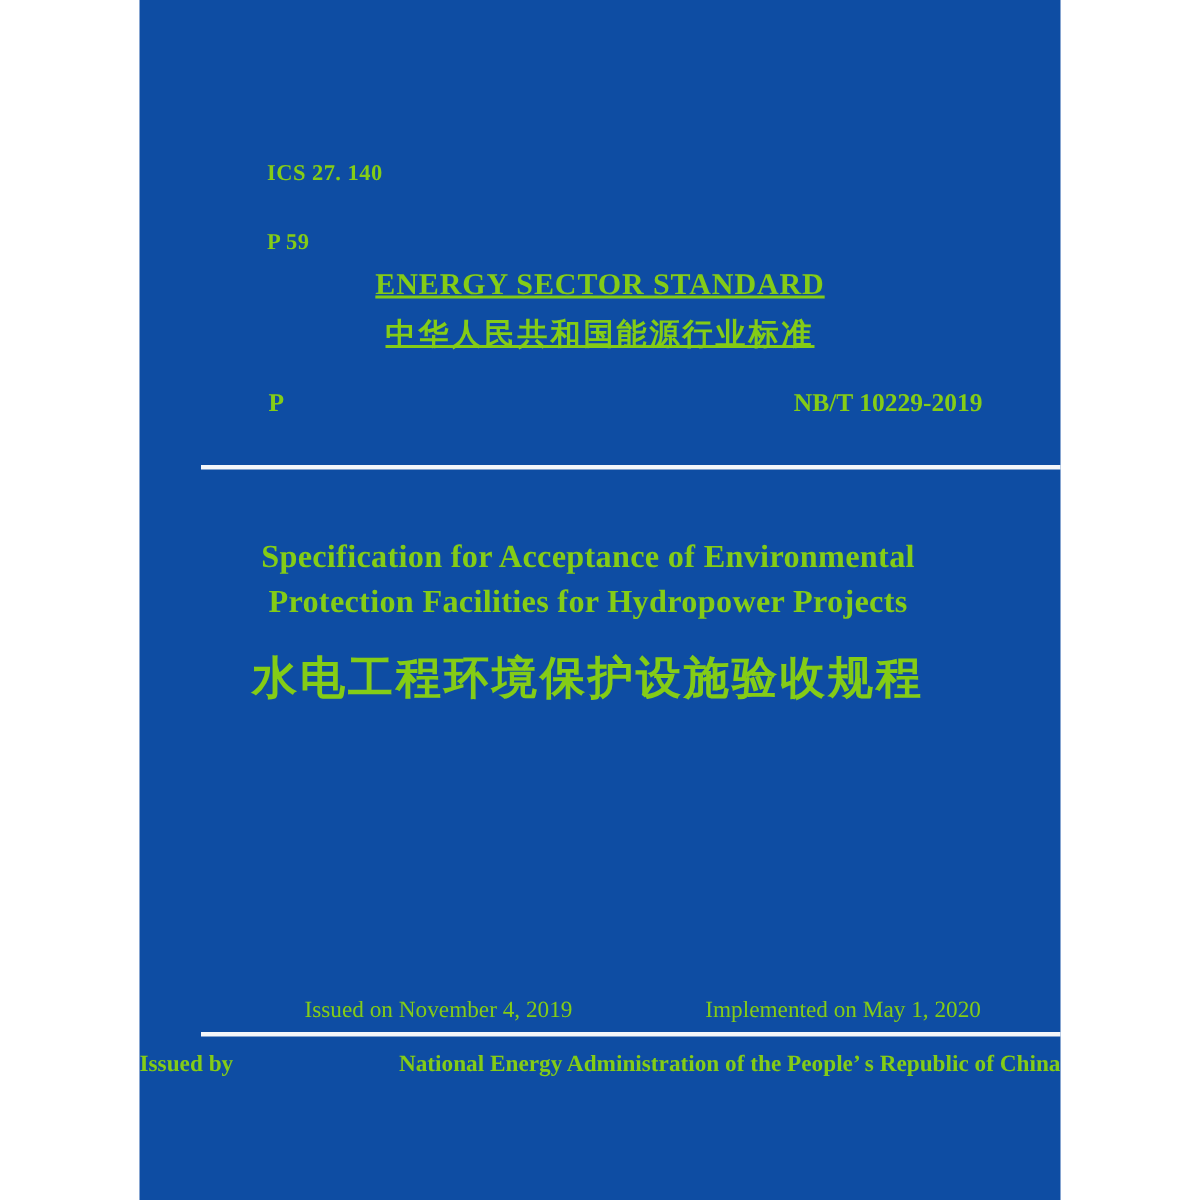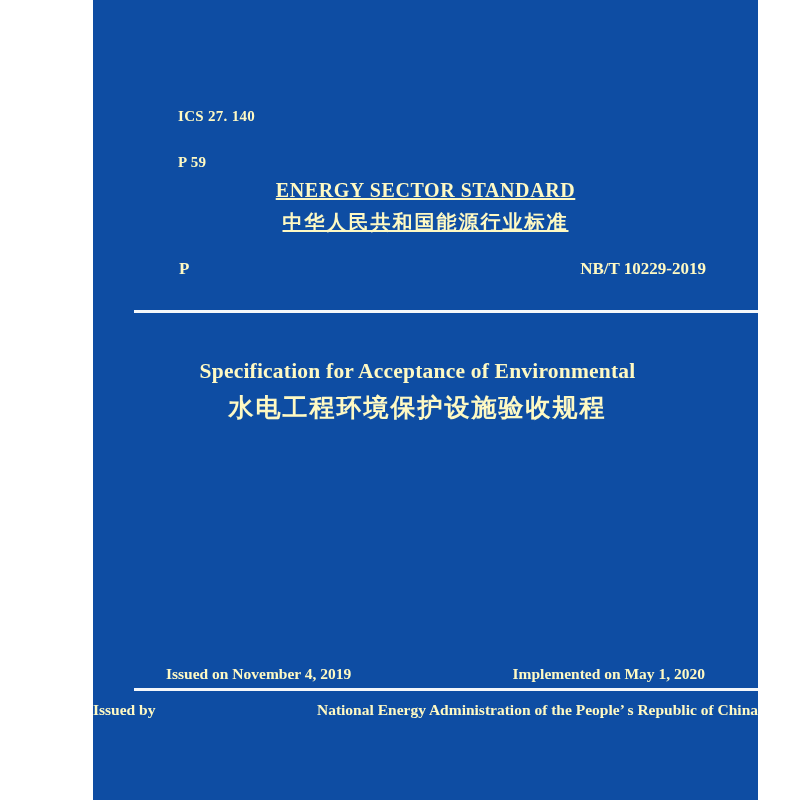--- a/index.html
+++ b/index.html
@@ -10,23 +10,23 @@
     overflow: hidden;
   }
   .page {
     position: relative;
     width: 800px; height: 800px;
     background: #ffffff;
   }
   .cover {
     position: absolute;
     left: 93px; top: 0;
-    width: 665px; height: 800px;
+    width: 614px; height: 800px;
     background: #0e4da3;
-    color: #fef9c3;
+    color: #84cc16;
   }
   .ics-block {
     position: absolute;
     left: 85px; top: 82px;
     font-size: 15px; font-weight: bold;
     line-height: 23px;
     letter-spacing: 0.3px;
     white-space: pre-line;
   }
   .nb-logo {
@@ -76,32 +76,32 @@
     position: absolute;
     left: 0; right: 16px; top: 356px;
     text-align: center;
   }
   .title-block .en {
     font-size: 21.5px; font-weight: bold;
     line-height: 30px;
     letter-spacing: 0.2px;
   }
   .title-block .cn {
-    margin-top: 5px;
-    font-size: 25px; font-weight: bold;
+    margin-top: 16px;
+    font-size: 30px; font-weight: bold;
     letter-spacing: 2px;
   }
   .dates-row {
     position: absolute;
     left: 0; right: 0; top: 665px;
-    padding-left: 73px; padding-right: 53px;
+    padding-left: 110px; padding-right: 53px;
     display: flex;
     justify-content: space-between;
     align-items: baseline;
-    font-size: 15.5px; font-weight: bold;
+    font-size: 15.5px; font-weight: normal;
   }
   .issued-by-row {
     position: absolute;
     left: 0; right: 0; top: 701px;
     display: flex;
     justify-content: space-between;
     align-items: baseline;
     gap: 26px;
     font-size: 15.5px; font-weight: bold;
   }
@@ -125,20 +125,21 @@
 
     <div class="num-row">
       <span>P</span>
       <span>NB/T 10229-2019</span>
     </div>
 
     <div class="rule rule-top"></div>
 
     <div class="title-block">
       <div class="en">Specification for Acceptance of Environmental</div>
+      <div class="en">Protection Facilities for Hydropower Projects</div>
       <div class="cn">水电工程环境保护设施验收规程</div>
     </div>
 
     <div class="dates-row">
       <span>Issued on November 4, 2019</span>
       <span>Implemented on May 1, 2020</span>
     </div>
 
     <div class="rule rule-bottom"></div>
 

